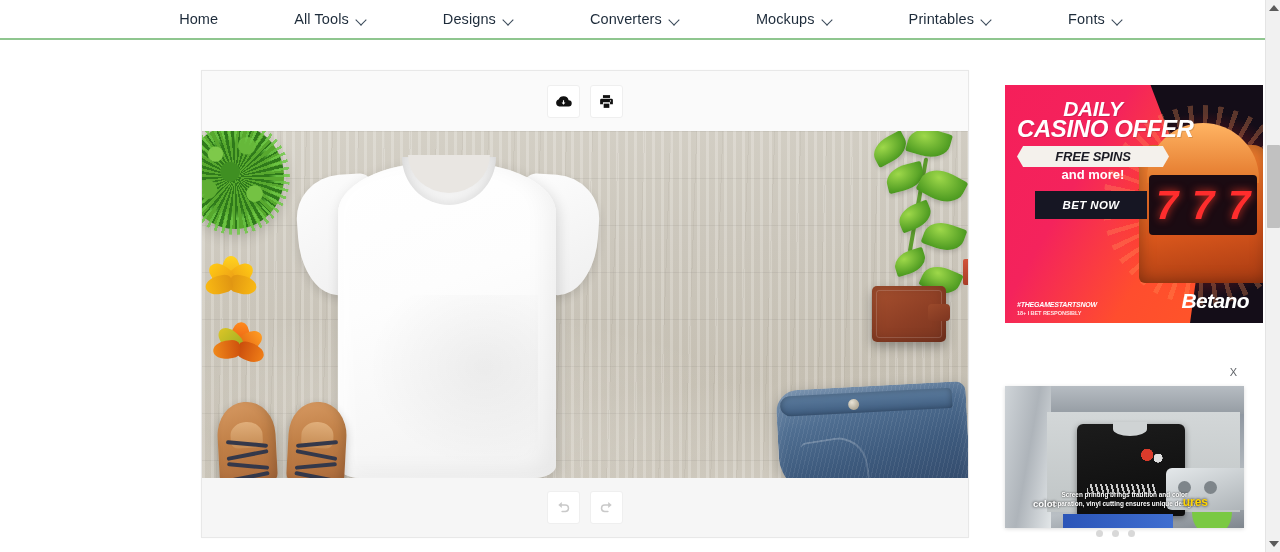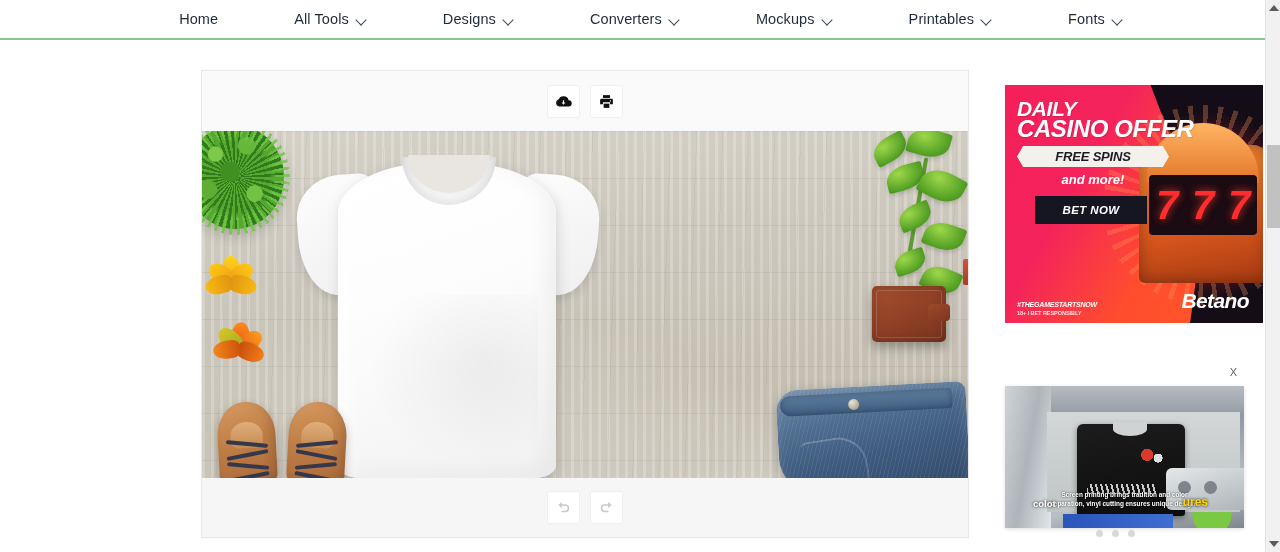--- a/index.html
+++ b/index.html
@@ -368,34 +368,34 @@
   .slot .seven {
     font-family: "Liberation Sans", sans-serif;
     font-size: 40px; font-weight: 700; font-style: italic;
     color: #ff2d2d; text-shadow: 0 0 8px rgba(255,60,40,.8);
     line-height: 1;
   }
   .casino-copy { position: absolute; left: 12px; top: 14px; width: 152px; z-index: 5; }
   .casino-title {
     color: #fff; font-weight: 700; font-style: italic;
     font-size: 21px; line-height: 20px; letter-spacing: -.4px;
-    text-align: left; text-shadow: 1px 1px 0 rgba(0,0,0,.12);
+    text-align: center; text-shadow: 1px 1px 0 rgba(0,0,0,.12);
   }
   .casino-title .l2 { font-size: 24px; display: block; white-space: nowrap; }
   .ribbon {
     margin-top: 7px; height: 21px;
     background: #f4f1ec;
     clip-path: polygon(4% 0, 96% 0, 100% 50%, 96% 100%, 4% 100%, 0 50%);
     display: flex; align-items: center; justify-content: center;
     color: #1b1b24; font-weight: 700; font-size: 13px; font-style: italic;
     letter-spacing: -.2px;
   }
   .andmore {
-    margin-top: 5px; text-align: center; color: #fff;
-    font-size: 13px; font-weight: 700; font-style: italic;
+    text-align: center; color: #fff;
+    font-size: 13px; font-weight: 700; 
   }
   .betnow {
     margin-top: 9px; height: 28px; width: 112px; margin-left: 18px;
     background: #161623;
     display: flex; align-items: center; justify-content: center;
     color: #fff; font-size: 11.5px; font-weight: 700; font-style: italic;
     letter-spacing: .4px;
   }
   .casino-foot { position: absolute; left: 12px; bottom: 7px; z-index: 5; }
   .casino-foot .hash {

